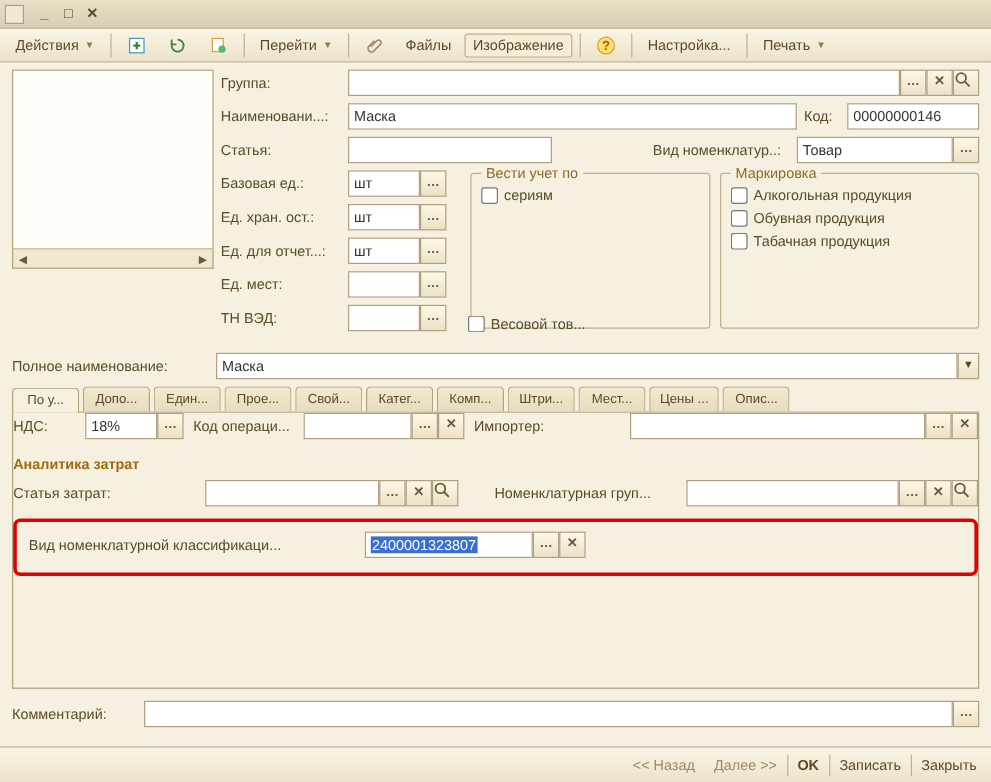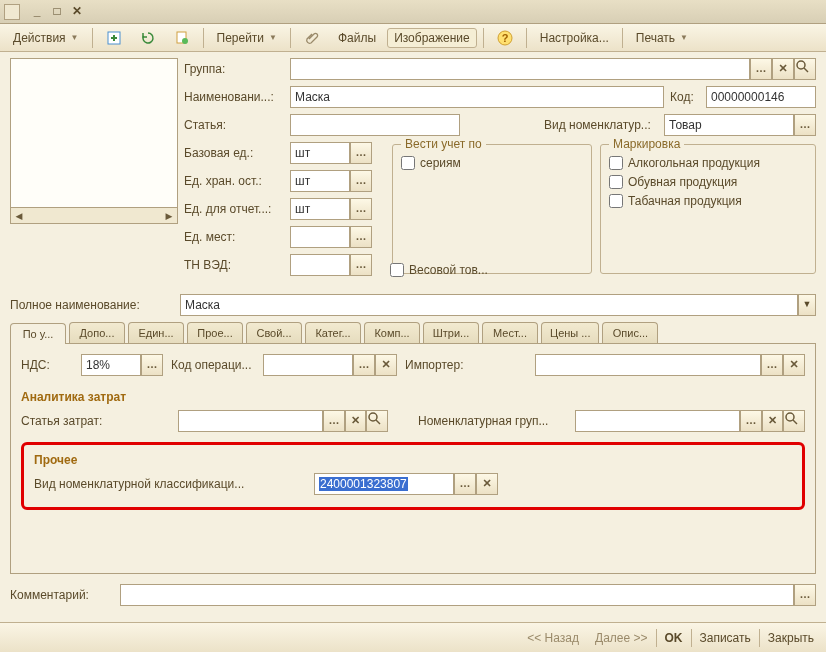--- a/index.html
+++ b/index.html
@@ -108,21 +108,20 @@
   }
   .tab.active {
     background: #f5f0e0;
     position: relative;
     top: 1px;
     font-weight: normal;
   }
   .tab-body {
     border: 1px solid #b0a080;
     border-top: none;
-    padding: 10px;
     min-height: 230px;
     background: #f5f0e0;
   }
   .section-h { color: #a06a10; font-weight: bold; margin: 14px 0 6px 0; }
   .highlight-box {
     border: 3px solid #e00000;
     border-radius: 6px;
     padding: 8px 10px 12px 10px;
     margin-top: 10px;
   }
@@ -387,21 +386,20 @@
       <div class="btn-mini">✕</div>
       <div class="btn-mini">
         <svg width="14" height="14">
             <circle cx="6" cy="6" r="4" fill="none" stroke="#6a5a3a" stroke-width="1.5"></circle>
             <line x1="9" y1="9" x2="13" y2="13" stroke="#6a5a3a" stroke-width="1.5"></line>
           </svg>
       </div>
     </div>
 
     <div class="highlight-box">
-      <div class="section-h" style="margin-top:0">Прочее</div>
       <div class="row" style="margin-bottom:0">
         <div style="width:280px">Вид номенклатурной классификаци...</div>
         <div class="fld" style="width:140px;line-height:20px">
           <span class="selected-text">2400001323807</span>
         </div>
         <div class="btn-mini">…</div>
         <div class="btn-mini">✕</div>
       </div>
     </div>
   </div>

